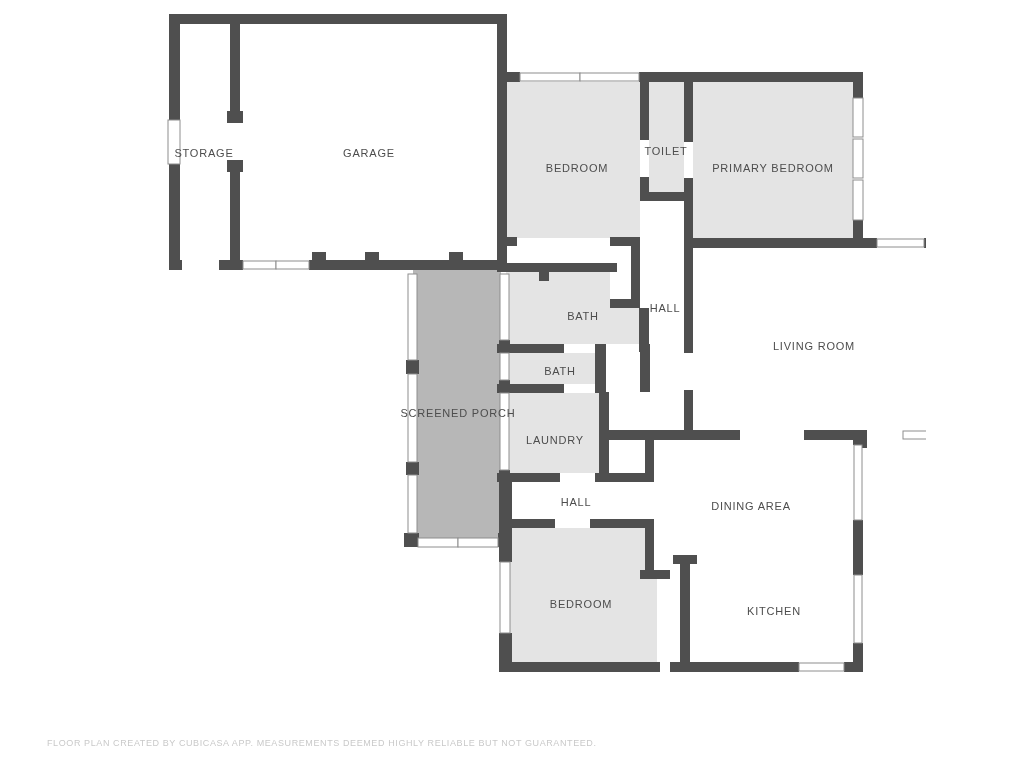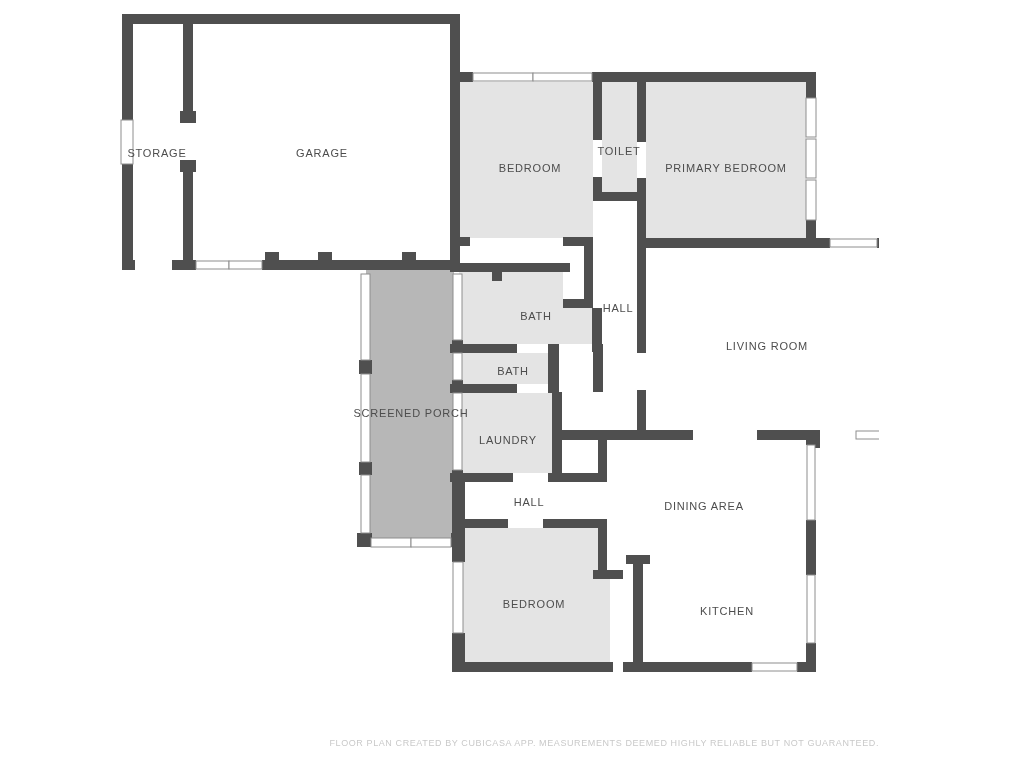--- a/index.html
+++ b/index.html
@@ -1,20 +1,20 @@
 <!DOCTYPE html>
 <html><head>
 <meta charset="utf-8">
 <style>
   html,body{margin:0;padding:0;background:#fff;}
   .stage{position:relative;width:879px;height:768px;background:#ffffff;overflow:hidden;
-         font-family:"Liberation Sans",sans-serif;}
+         font-family:"Liberation Sans",sans-serif;margin-left:47px;}
   svg{position:absolute;left:0;top:0;}
   .room-label{font-family:"Liberation Sans",sans-serif;font-size:11px;letter-spacing:0.8px;}
-  .footer{position:absolute;left:0;right:0;top:738px;text-align:right;
+  .footer{position:absolute;left:0;right:0;top:738px;text-align:left;
           font-size:9px;letter-spacing:0.6px;color:#c9c9c9;}
 </style>
 </head>
 <body>
 
 <div class="stage">
   <svg id="plan-svg" width="1024" height="768" viewBox="0 0 1024 768">
       <rect x="460" y="82" width="133" height="156" fill="#e4e4e4"></rect>
       <rect x="602" y="82" width="35" height="110" fill="#e4e4e4"></rect>
       <rect x="646" y="82" width="160" height="156" fill="#e4e4e4"></rect>

